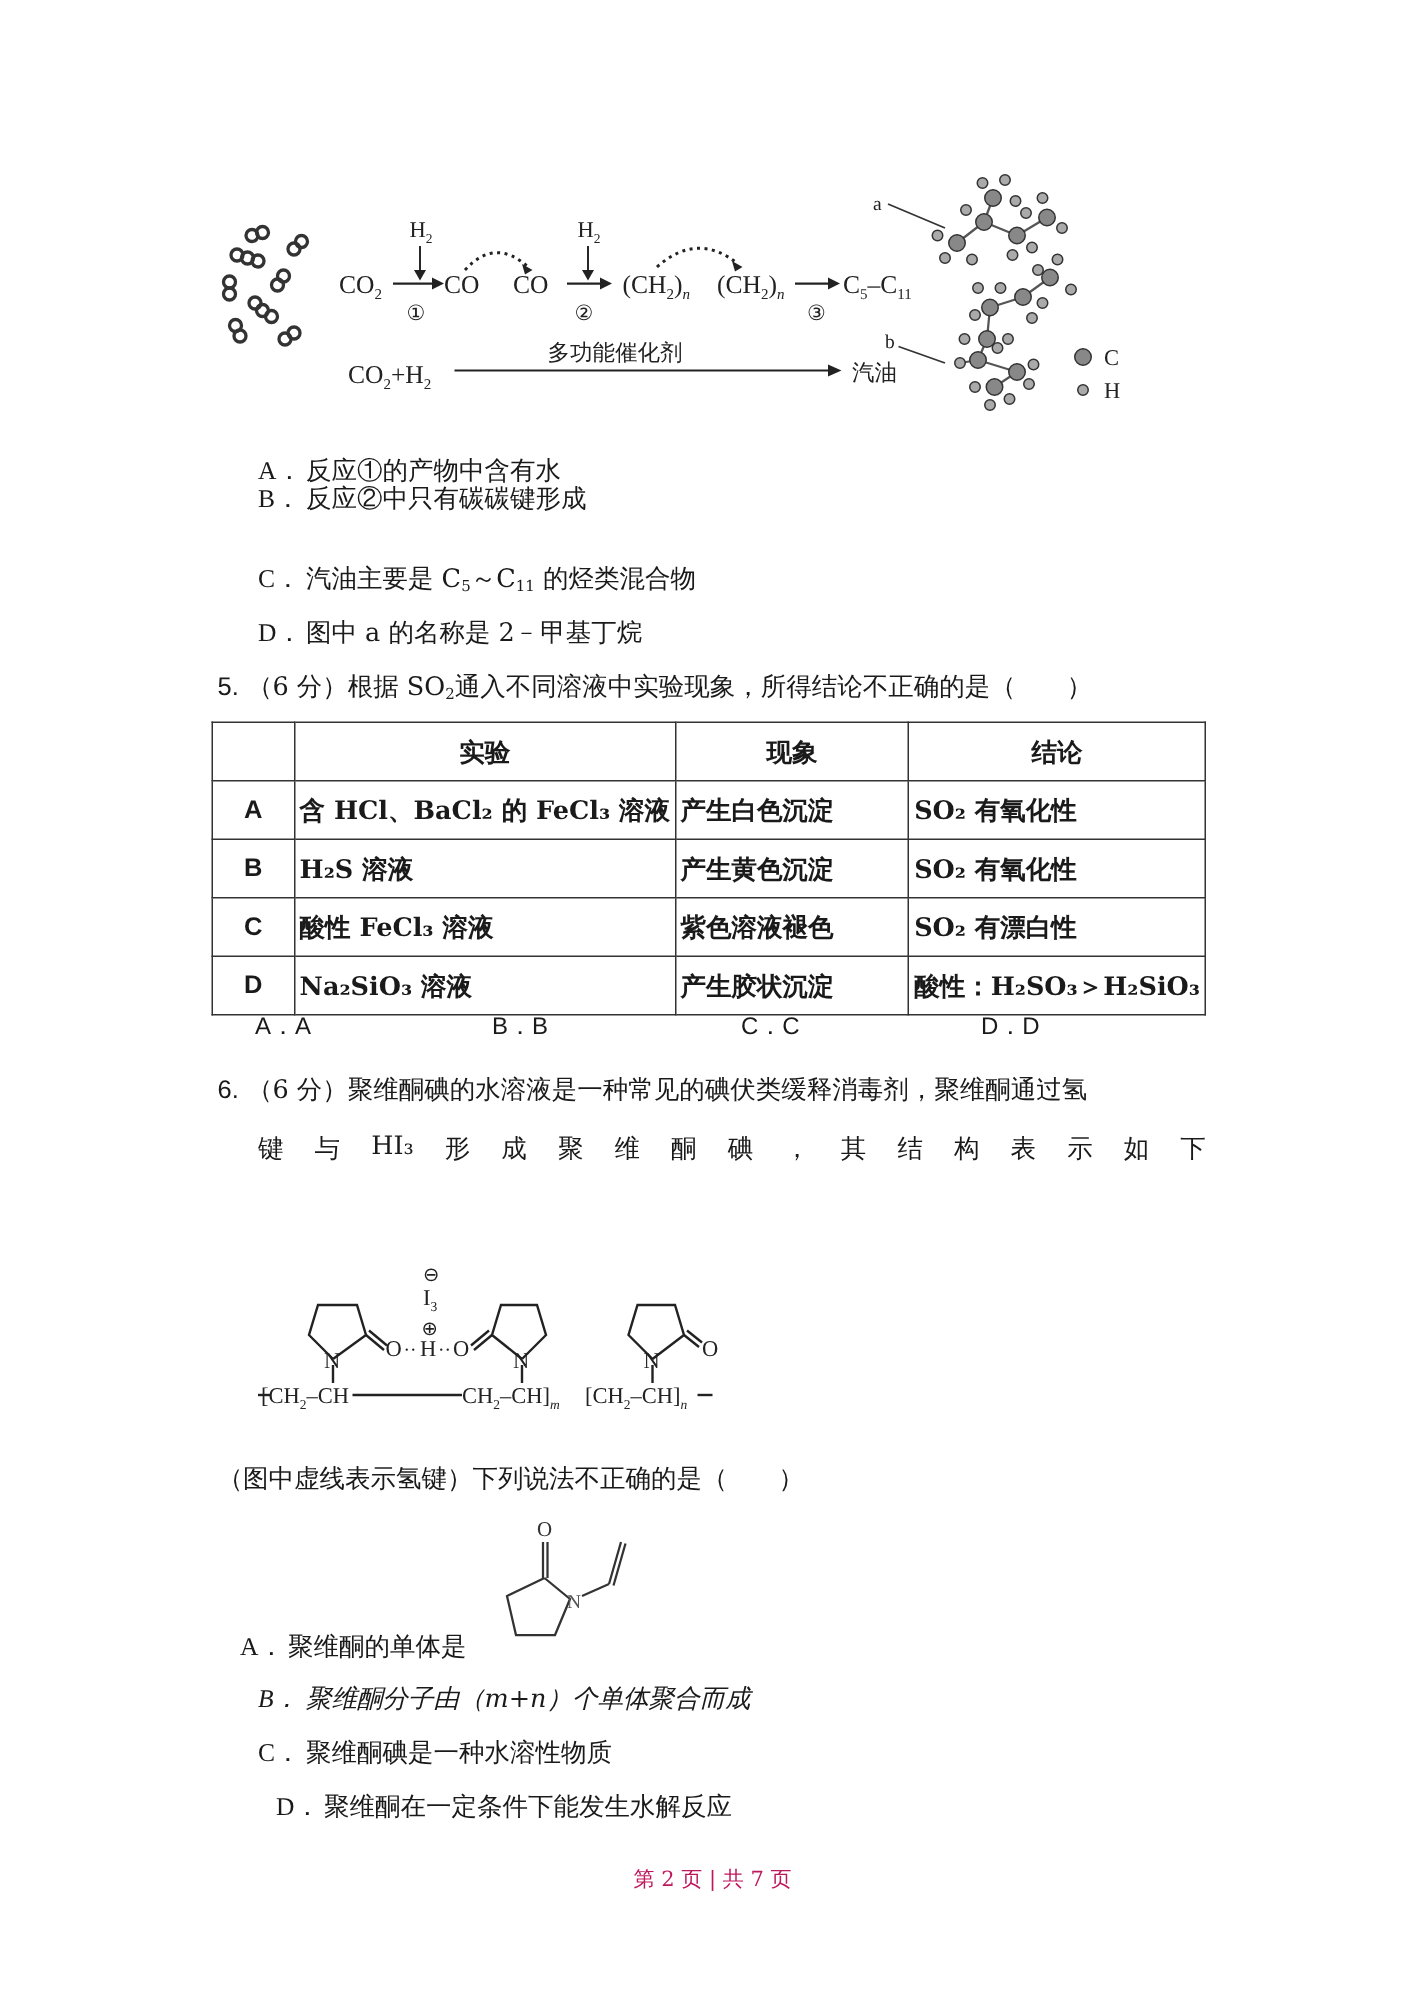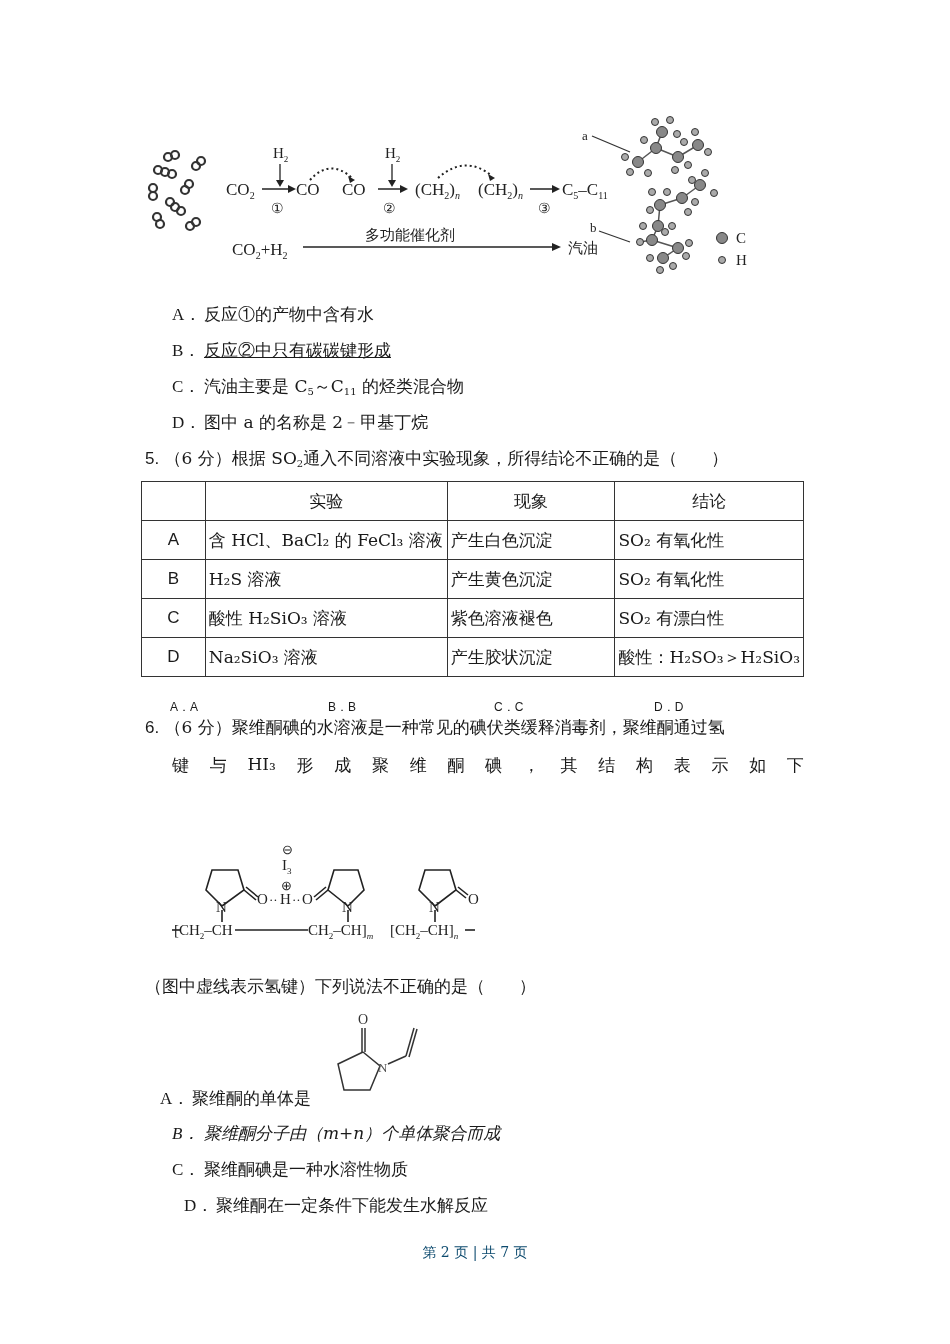--- a/index.html
+++ b/index.html
@@ -11,29 +11,29 @@
   .abs { position: absolute; }
   .line { position: absolute; font-size: 17px; line-height: 22px; white-space: nowrap; }
   .opt-letter { display: inline-block; width: 32px; font-family: "Liberation Serif", serif; }
   sub { font-size: 10px; vertical-align: -3px; line-height: 0; }
   .sans { font-family: "Liberation Sans", "DejaVu Sans", sans-serif; }
   table.q5 {
     position: absolute; left: 141px; top: 481px; width: 663px;
     border-collapse: collapse; font-size: 17px;
   }
   table.q5 td, table.q5 th {
-    border: 1.5px solid #333; height: 38px; padding: 0 3px; font-weight: normal;
+    border: 1.5px solid #333; height: 38px; padding: 0 3px; font-weight: bold;
     white-space: nowrap;
   }
   table.q5 th { text-align: center; }
   table.q5 td.rowlab { text-align: center; font-family: "Liberation Sans", sans-serif; }
-  .choices { position: absolute; top: 699px; font-size: 12px; font-family: "Liberation Sans", sans-serif; }
+  .choices { position: absolute; top: 674px; font-size: 16px; font-family: "Liberation Sans", sans-serif; }
   .justify-line { position: absolute; left: 172px; top: 754px; width: 632px; font-size: 17px;
     display: flex; justify-content: space-between; }
-  .footer { position: absolute; top: 1244px; left: 0; width: 950px; text-align: center; font-size: 14px; color: #0c4a6e; }
+  .footer { position: absolute; top: 1244px; left: 0; width: 950px; text-align: center; font-size: 14px; color: #be185d; }
   svg text { font-family: "Liberation Serif", serif; }
 </style>
 </head>
 <body>
 
 <div class="abs" style="left:140px; top:110px; width:640px; height:170px;">
   <svg width="640" height="170" viewBox="0 0 640 170" xmlns="http://www.w3.org/2000/svg">
 
     <g fill="none" stroke="#333" stroke-width="2.2">
       <circle cx="28" cy="47" r="4"></circle>
@@ -166,21 +166,21 @@
     <circle cx="582" cy="128" r="5.5" fill="#888" stroke="#333" stroke-width="1"></circle>
     <text x="596" y="133" font-size="15" fill="#222">C</text>
     <circle cx="582" cy="150" r="3.5" fill="#aaa" stroke="#333" stroke-width="1"></circle>
     <text x="596" y="155" font-size="15" fill="#222">H</text>
   </svg>
 </div>
 
 <div class="line" style="left:172px; top:303px;">
   <span class="opt-letter">A．</span><span>反应①的产物中含有水</span>
 </div>
-<div class="line" style="left:172px; top:339px;text-decoration:underline;">
+<div class="line" style="left:172px; top:322px;">
   <span class="opt-letter">B．</span><span>反应②中只有碳碳键形成</span>
 </div>
 <div class="line" style="left:172px; top:375px;">
   <span class="opt-letter">C．</span><span>汽油主要是 C</span><sub>5</sub><span>～C</span><sub>11</sub><span> 的烃类混合物</span>
 </div>
 <div class="line" style="left:172px; top:411px;">
   <span class="opt-letter">D．</span><span>图中 a 的名称是 2﹣甲基丁烷</span>
 </div>
 
 <div class="line" style="left:145px; top:447px;">
@@ -209,21 +209,21 @@
     <td>SO₂ 有氧化性</td>
   </tr>
   <tr>
     <td class="rowlab">B</td>
     <td>H₂S 溶液</td>
     <td>产生黄色沉淀</td>
     <td>SO₂ 有氧化性</td>
   </tr>
   <tr>
     <td class="rowlab">C</td>
-    <td>酸性 H₂SiO₃ 溶液</td>
+    <td>酸性 FeCl₃ 溶液</td>
     <td>紫色溶液褪色</td>
     <td>SO₂ 有漂白性</td>
   </tr>
   <tr>
     <td class="rowlab">D</td>
     <td>Na₂SiO₃ 溶液</td>
     <td>产生胶状沉淀</td>
     <td>酸性：H₂SO₃＞H₂SiO₃</td>
   </tr>
 </tbody>

